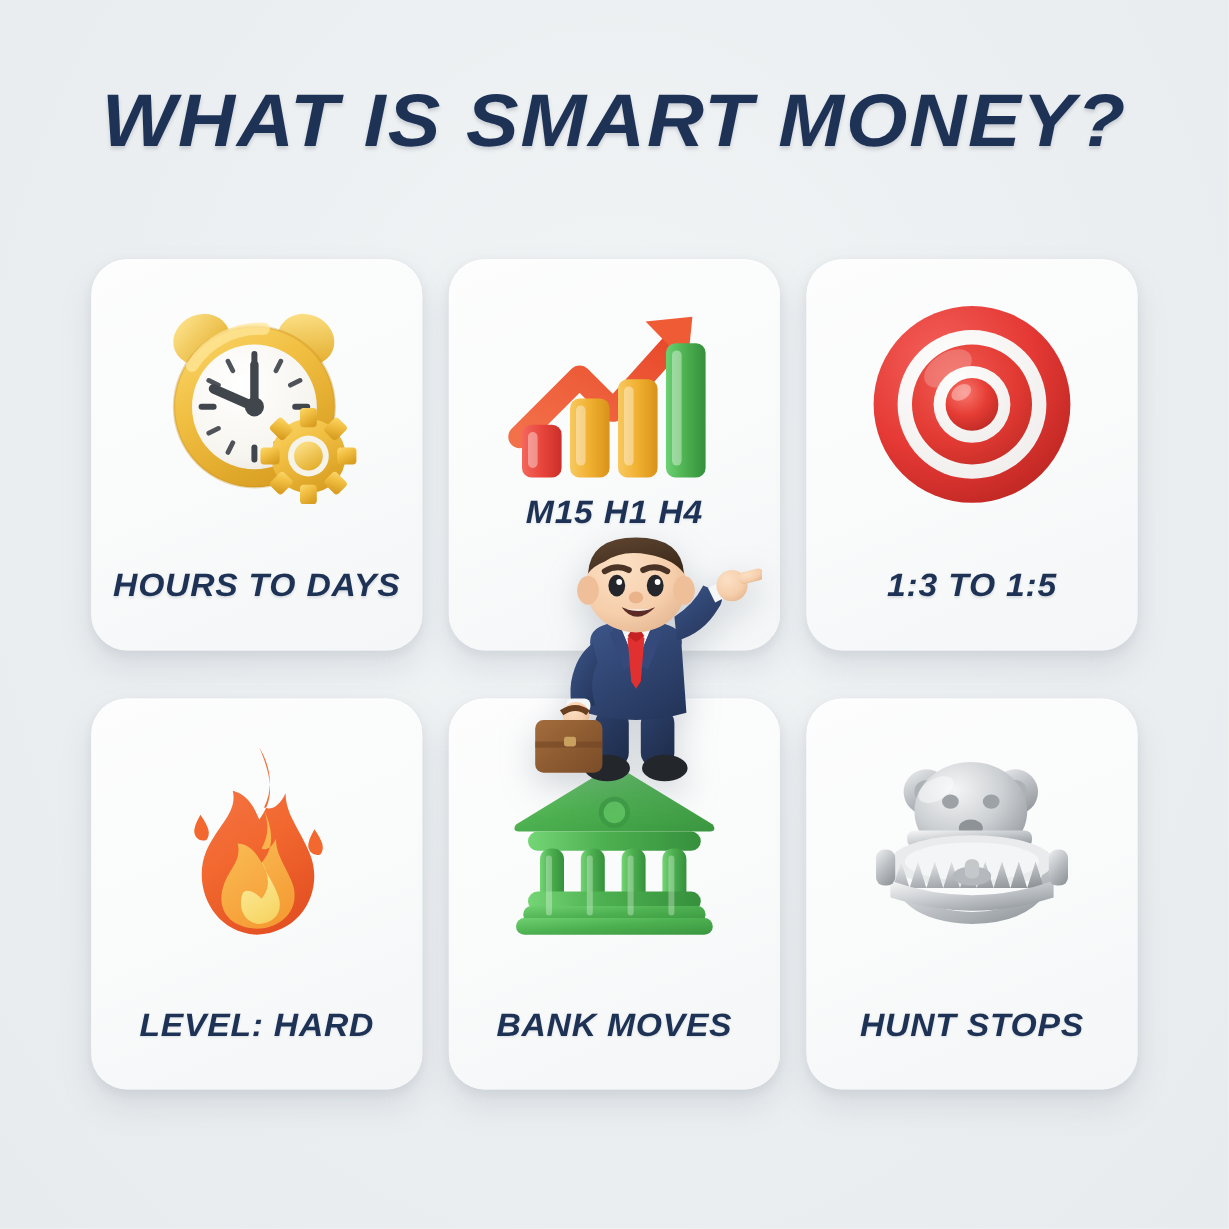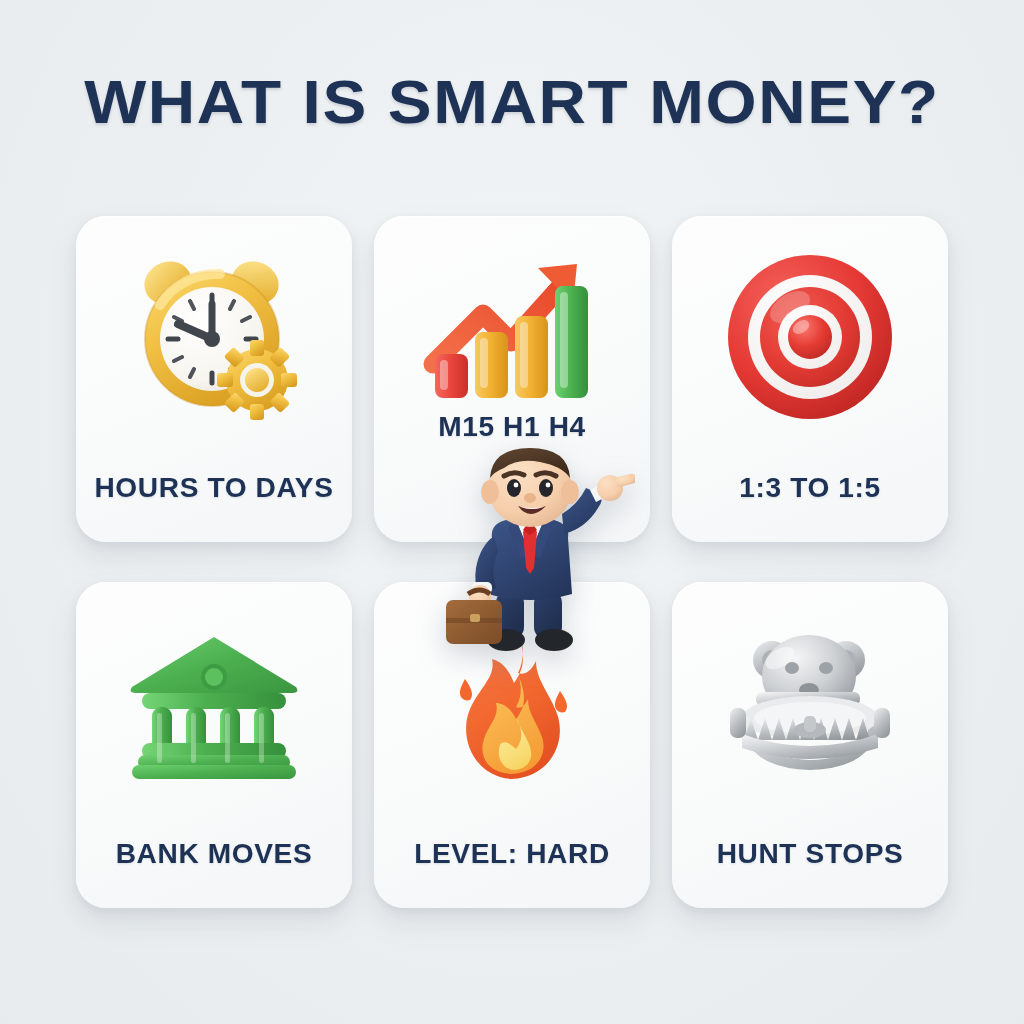--- a/index.html
+++ b/index.html
@@ -11,20 +11,21 @@
     height: 1024px;
     overflow: hidden;
     font-family: "Liberation Sans", sans-serif;
     background: radial-gradient(ellipse at 50% 38%, #f2f5f6 0%, #eceff1 55%, #e7ebed 100%);
   }
 
   #poster {
     position: relative;
     width: 1024px;
     height: 956px;
+    font-style: italic;
   }
 
   
   #title {
     position: absolute;
     left: 0;
     top: 66px;
     width: 1024px;
     text-align: center;
     font-family: "Liberation Sans Narrow", "Liberation Sans", sans-serif;
@@ -264,20 +265,73 @@
           <circle cx="86" cy="86" r="22" fill="url(#redCore)"></circle>
           <ellipse cx="66" cy="56" rx="22" ry="13" fill="#ffffff" opacity="0.22" transform="rotate(-32 66 56)"></ellipse>
           <ellipse cx="77" cy="76" rx="9" ry="6" fill="#ffffff" opacity="0.35" transform="rotate(-32 77 76)"></ellipse>
         </svg>
       </div>
       <div class="card-label">1:3 TO 1:5</div>
     </div>
 
     <div class="card">
       <div class="card-icon">
+        <svg width="160" height="180" viewBox="0 0 160 180">
+          <defs>
+            <linearGradient id="flameOut" x1="0.3" y1="0" x2="0.7" y2="1">
+              <stop offset="0" stop-color="#f4764a"></stop>
+              <stop offset="0.5" stop-color="#f2682f"></stop>
+              <stop offset="1" stop-color="#e34f22"></stop>
+            </linearGradient>
+            <linearGradient id="flameMid" x1="0.3" y1="0" x2="0.7" y2="1">
+              <stop offset="0" stop-color="#fbc25a"></stop>
+              <stop offset="1" stop-color="#f59a33"></stop>
+            </linearGradient>
+            <linearGradient id="flameIn" x1="0.3" y1="0" x2="0.7" y2="1">
+              <stop offset="0" stop-color="#fdeea2"></stop>
+              <stop offset="1" stop-color="#f6d462"></stop>
+            </linearGradient>
+          </defs>
+
+          <path d="M82 10
+                   C 96 42 92 56 82 70
+                   C 76 54 68 48 60 46
+                   C 64 64 48 74 38 96
+                   C 26 124 42 164 80 166
+                   C 120 164 136 126 124 98
+                   C 116 78 104 66 104 48
+                   C 98 60 92 62 86 60
+                   C 94 44 92 26 82 10 Z" fill="url(#flameOut)"></path>
+
+          <path d="M86 62
+                   C 96 84 92 96 84 106
+                   C 78 94 70 90 64 90
+                   C 68 104 56 112 52 126
+                   C 46 146 58 160 80 161
+                   C 104 160 116 142 110 124
+                   C 104 108 96 100 96 86
+                   C 92 94 88 96 84 94
+                   C 90 84 90 72 86 62 Z" fill="url(#flameMid)"></path>
+
+          <path d="M84 104
+                   C 92 120 90 128 84 136
+                   C 76 128 70 128 68 132
+                   C 64 144 70 156 82 157
+                   C 96 156 102 146 98 134
+                   C 94 122 88 116 84 104 Z" fill="url(#flameIn)"></path>
+
+          <path d="M33 66 C 40 76 42 82 38 87 C 32 89 27 84 28 78 C 29 73 31 70 33 66 Z" fill="#f2682f"></path>
+          <path d="M128 78 C 135 88 137 94 133 99 C 127 101 122 96 123 90 C 124 85 126 82 128 78 Z" fill="#f2682f"></path>
+        </svg>
+      </div>
+      <div class="card-label">LEVEL: HARD</div>
+    </div>
+
+    <div class="card">
+      <div class="card-icon">
         <svg width="180" height="160" viewBox="0 0 180 160">
           <defs>
             <linearGradient id="grnA" x1="0" y1="0" x2="1" y2="1">
               <stop offset="0" stop-color="#6ed06f"></stop>
               <stop offset="0.5" stop-color="#4caf4f"></stop>
               <stop offset="1" stop-color="#3a9640"></stop>
             </linearGradient>
             <linearGradient id="grnCol" x1="0" y1="0" x2="1" y2="0">
               <stop offset="0" stop-color="#74d575"></stop>
               <stop offset="0.45" stop-color="#4caf4f"></stop>
@@ -302,73 +356,20 @@
 
           <g opacity="0.3" fill="#ffffff">
             <rect x="33" y="90" width="5" height="50" rx="2.5"></rect>
             <rect x="67" y="90" width="5" height="50" rx="2.5"></rect>
             <rect x="101" y="90" width="5" height="50" rx="2.5"></rect>
             <rect x="135" y="90" width="5" height="50" rx="2.5"></rect>
           </g>
         </svg>
       </div>
       <div class="card-label">BANK MOVES</div>
-    </div>
-
-    <div class="card">
-      <div class="card-icon">
-        <svg width="160" height="180" viewBox="0 0 160 180">
-          <defs>
-            <linearGradient id="flameOut" x1="0.3" y1="0" x2="0.7" y2="1">
-              <stop offset="0" stop-color="#f4764a"></stop>
-              <stop offset="0.5" stop-color="#f2682f"></stop>
-              <stop offset="1" stop-color="#e34f22"></stop>
-            </linearGradient>
-            <linearGradient id="flameMid" x1="0.3" y1="0" x2="0.7" y2="1">
-              <stop offset="0" stop-color="#fbc25a"></stop>
-              <stop offset="1" stop-color="#f59a33"></stop>
-            </linearGradient>
-            <linearGradient id="flameIn" x1="0.3" y1="0" x2="0.7" y2="1">
-              <stop offset="0" stop-color="#fdeea2"></stop>
-              <stop offset="1" stop-color="#f6d462"></stop>
-            </linearGradient>
-          </defs>
-
-          <path d="M82 10
-                   C 96 42 92 56 82 70
-                   C 76 54 68 48 60 46
-                   C 64 64 48 74 38 96
-                   C 26 124 42 164 80 166
-                   C 120 164 136 126 124 98
-                   C 116 78 104 66 104 48
-                   C 98 60 92 62 86 60
-                   C 94 44 92 26 82 10 Z" fill="url(#flameOut)"></path>
-
-          <path d="M86 62
-                   C 96 84 92 96 84 106
-                   C 78 94 70 90 64 90
-                   C 68 104 56 112 52 126
-                   C 46 146 58 160 80 161
-                   C 104 160 116 142 110 124
-                   C 104 108 96 100 96 86
-                   C 92 94 88 96 84 94
-                   C 90 84 90 72 86 62 Z" fill="url(#flameMid)"></path>
-
-          <path d="M84 104
-                   C 92 120 90 128 84 136
-                   C 76 128 70 128 68 132
-                   C 64 144 70 156 82 157
-                   C 96 156 102 146 98 134
-                   C 94 122 88 116 84 104 Z" fill="url(#flameIn)"></path>
-
-          <path d="M33 66 C 40 76 42 82 38 87 C 32 89 27 84 28 78 C 29 73 31 70 33 66 Z" fill="#f2682f"></path>
-          <path d="M128 78 C 135 88 137 94 133 99 C 127 101 122 96 123 90 C 124 85 126 82 128 78 Z" fill="#f2682f"></path>
-        </svg>
-      </div>
-      <div class="card-label">LEVEL: HARD</div>
     </div>
 
     <div class="card">
       <div class="card-icon">
         <svg width="180" height="170" viewBox="0 0 180 170">
           <defs>
             <linearGradient id="steelA" x1="0.1" y1="0" x2="0.9" y2="1">
               <stop offset="0" stop-color="#f1f2f3"></stop>
               <stop offset="0.35" stop-color="#d2d5d8"></stop>
               <stop offset="0.75" stop-color="#a9aeb3"></stop>

